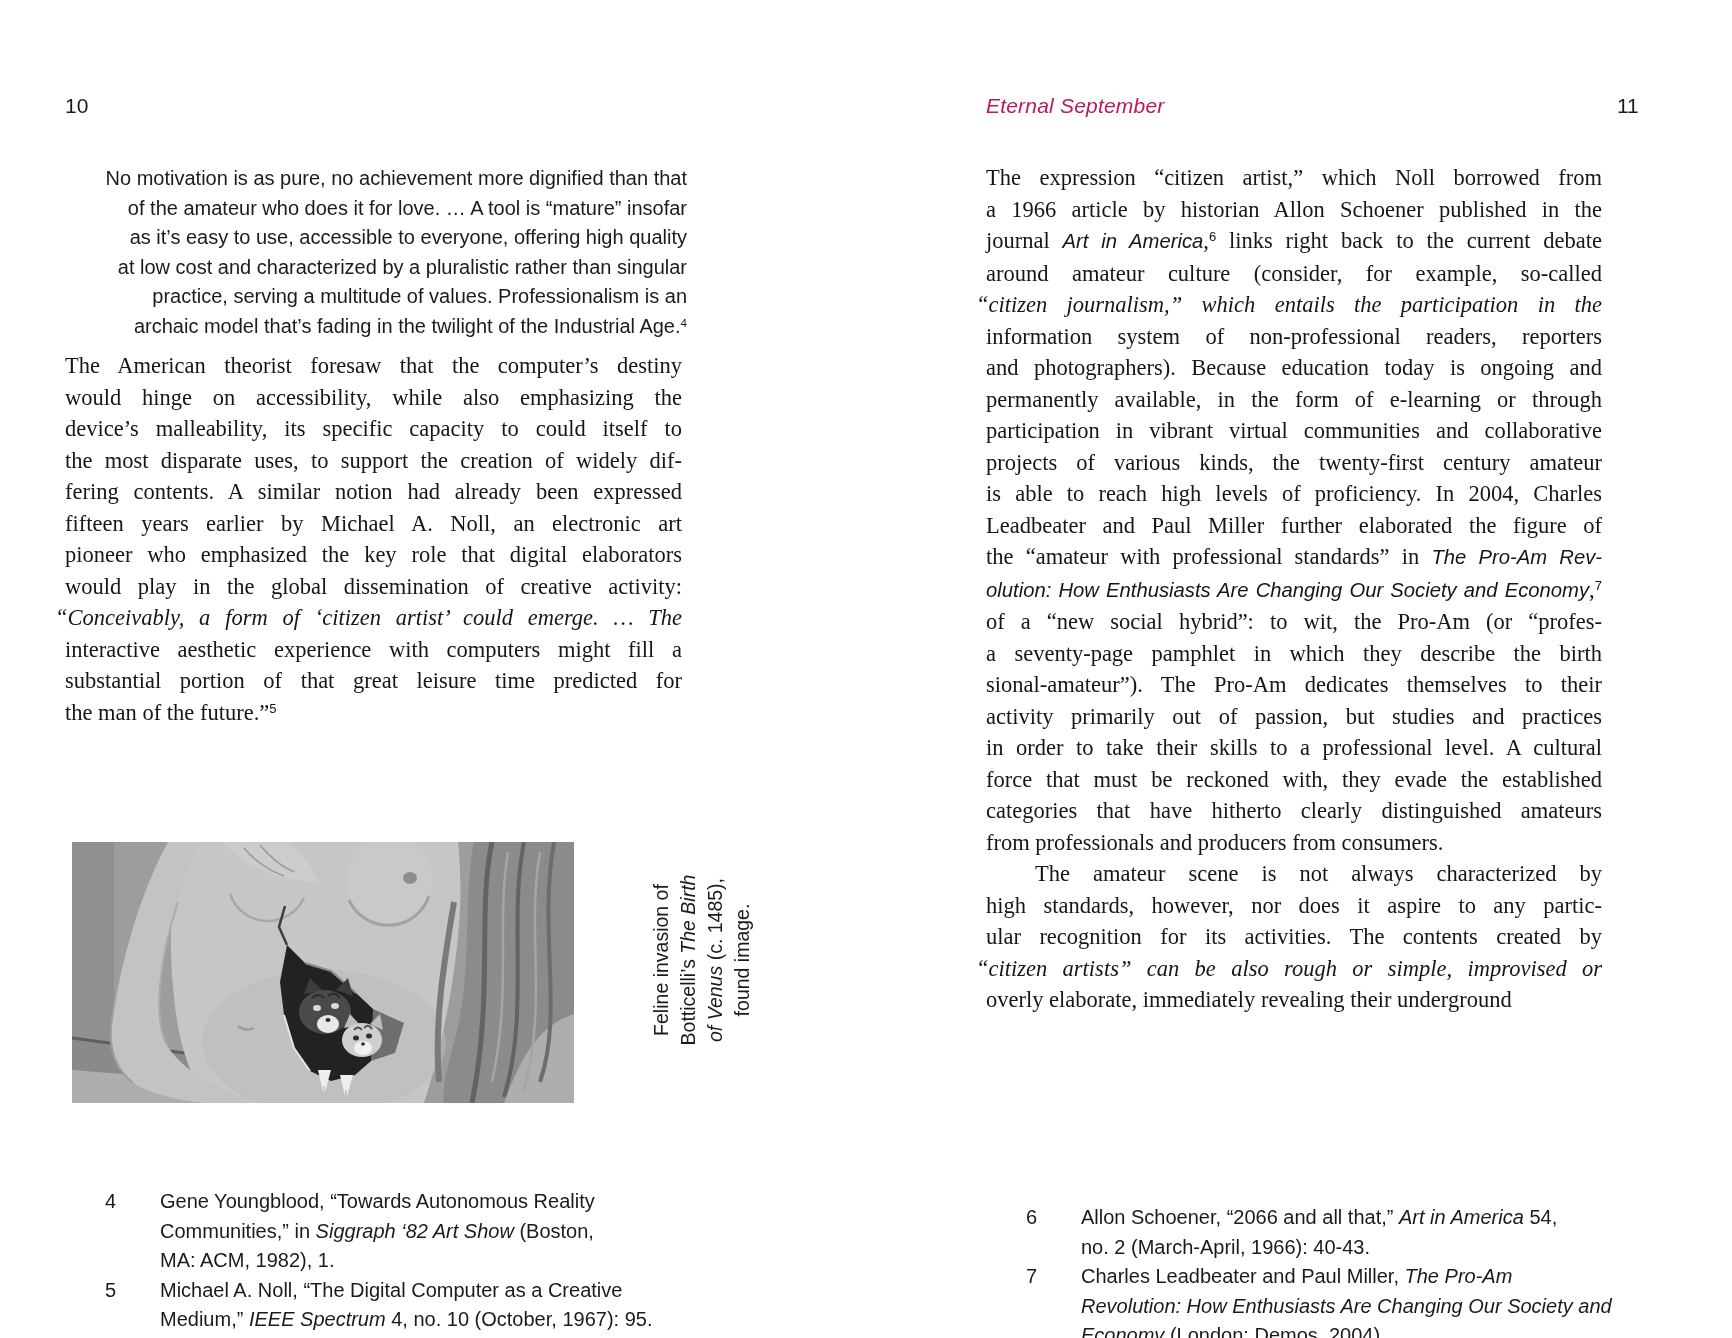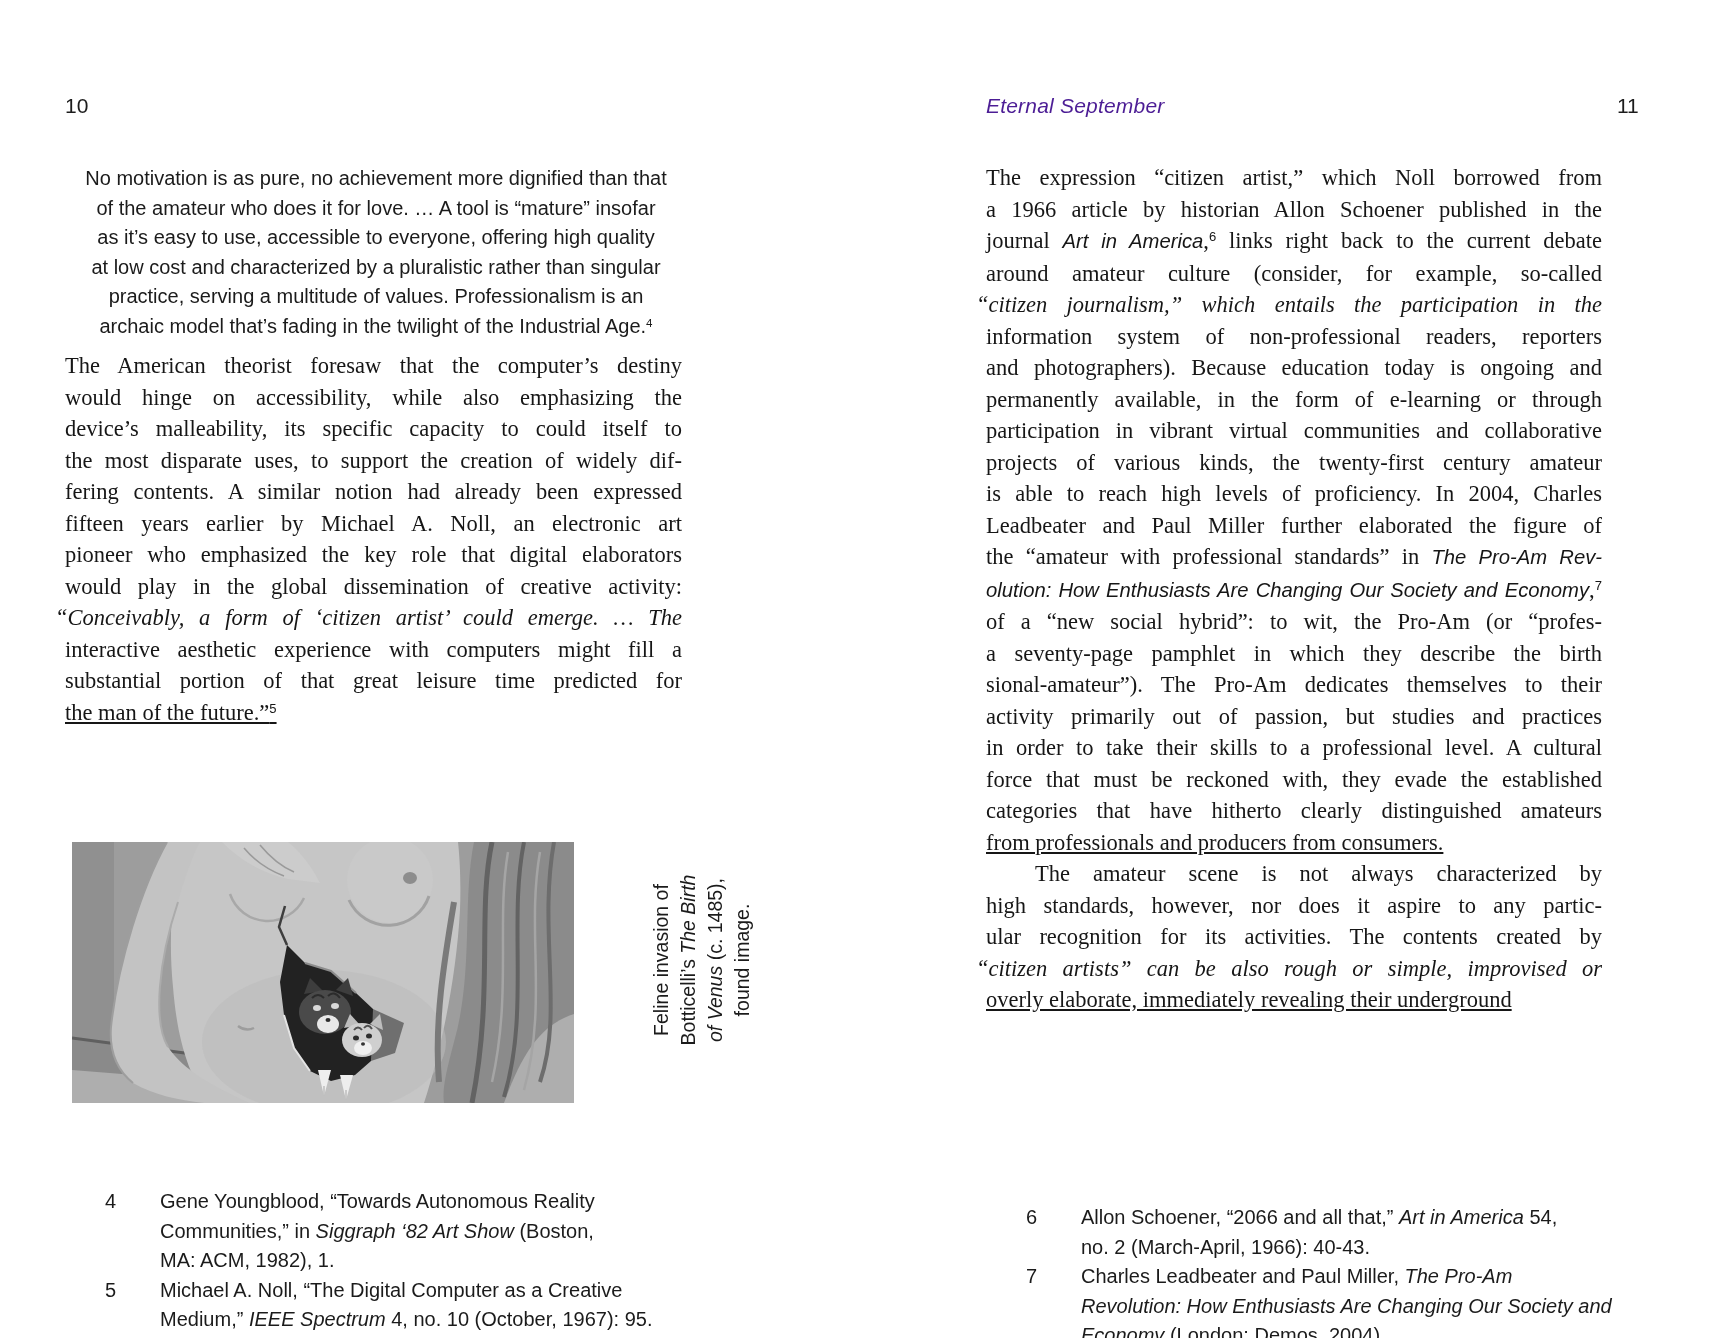--- a/index.html
+++ b/index.html
@@ -7,34 +7,34 @@
     position:relative;width:1732px;height:1338px;background:#ffffff;
     color:#181818;overflow:hidden;margin-top:40px;
   }
 
   
   .pagenum{position:absolute;top:54px;font-family:"Liberation Sans",sans-serif;
     font-size:21px;color:#1c1c1c;}
   #p10-num{left:65px;}
   #p11-num{left:1617px;}
   #p11-header{position:absolute;left:986px;top:54px;font-family:"Liberation Sans",sans-serif;
-    font-style:italic;font-size:21px;color:#4c1d95;letter-spacing:.2px;}
+    font-style:italic;font-size:21px;color:#be185d;letter-spacing:.2px;}
 
   
   #p10-quote{position:absolute;left:65px;top:124px;width:622px;
     font-family:"Liberation Sans",sans-serif;font-size:20px;line-height:29.5px;color:#1b1b1b;}
-  #p10-quote .line{text-align:center;}
+  #p10-quote .line{text-align:right;}
 
   
   .bodycol{position:absolute;font-family:"Liberation Serif",serif;
     font-size:22.5px;line-height:31.5px;color:#161616;}
   #p10-body{left:65px;top:310px;width:617px;}
   #p11-body{left:986px;top:122px;width:616px;}
   .bodycol .line{text-align:justify;text-align-last:justify;}
-  .bodycol .line.last{text-align-last:left;text-decoration:underline;}
+  .bodycol .line.last{text-align-last:left;}
   .line.out{margin-left:-10px;font-style:italic;}
   .line.indent{text-indent:49px;}
 
   
   .i{font-style:italic;}
   .si{font-family:"Liberation Sans",sans-serif;font-style:italic;font-size:0.9em;}
   .sup{font-family:"Liberation Sans",sans-serif;font-size:0.58em;vertical-align:0.55em;line-height:0;}
 
   
   #figure{position:absolute;left:72px;top:802px;width:502px;height:261px;}

